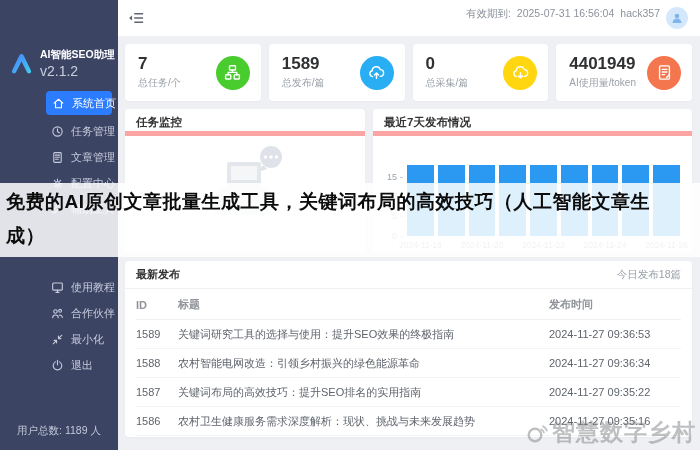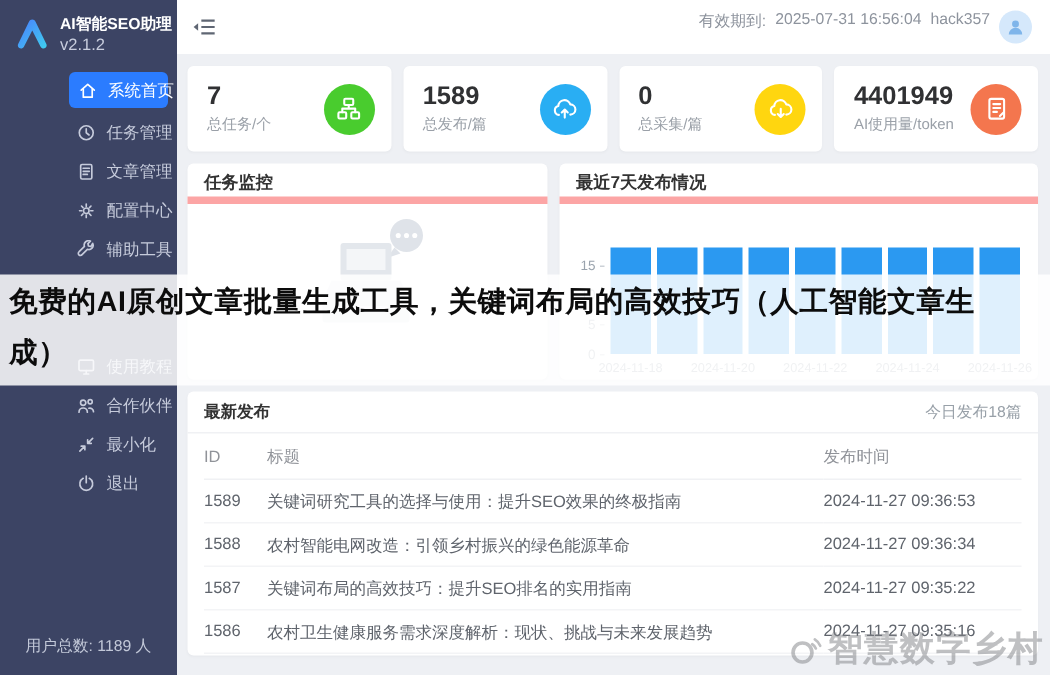--- a/index.html
+++ b/index.html
@@ -6,24 +6,24 @@
   html,body { margin:0; padding:0; }
   body {
     width:700px; height:450px; overflow:hidden; position:relative;
     background:#eef0f4;
     font-family:"Liberation Sans","DejaVu Sans",sans-serif;
   }
   .app { display:flex; width:700px; height:450px; }
 
   
   .sidebar { width:118px; flex-shrink:0; background:#3c4464; display:flex; flex-direction:column; }
-  .logo-row { display:flex; align-items:center; gap:6px; padding:9px 4px 6px 9px; }
+  .logo-row { display:flex; align-items:center; gap:6px; padding:9px 4px 6px 9px;margin-top:39px; }
   .logo-svg { width:25px; height:23px; flex-shrink:0; }
   .logo-title { color:#ffffff; font-size:10.5px; font-weight:bold; white-space:nowrap; }
-  .logo-version { color:#c9cede; font-size:11px; margin-top:1px; }
+  .logo-version { color:#c9cede; font-size:14px; margin-top:1px; }
   .menu { flex:1; padding-top:5px;margin-left:40px; }
   .menu-item { height:26px; display:flex; align-items:center; gap:7px; padding:0 11px;
     color:#c6cbdb; font-size:11px; cursor:pointer; white-space:nowrap; }
   .menu-item .mi { width:13px; height:13px; display:inline-flex; flex-shrink:0; }
   .menu-item .mi svg { width:13px; height:13px; }
   .menu-item.active { background:#2b7cff; color:#fff; border-radius:4px;
     margin:1px 6px 3px 6px; padding:0 6px; height:24px; }
   .menu-item.spacer { pointer-events:none; }
   .sidebar-footer { color:#c2c8d8; font-size:10.5px; text-align:center; padding:0 4px 12px; white-space:nowrap; }
 
@@ -71,21 +71,21 @@
   .xlab { position:absolute; bottom:0; transform:translateX(-50%); font-size:8.5px; color:#9aa3ad; white-space:nowrap; }
 
   
   .table-panel { margin-top:8px; flex:1; display:flex; flex-direction:column; min-height:0; }
   .table-head { display:flex; justify-content:space-between; align-items:center;
     height:28px; padding:0 11px; border-bottom:1px solid #f0f1f4; flex-shrink:0; }
   .table-title { font-size:11px; font-weight:bold; color:#333; }
   .table-badge { font-size:10.5px; color:#98a0a8; }
   .table-wrap { padding:0 11px; overflow:hidden; }
   table { width:100%; border-collapse:collapse; font-size:11px; table-layout:fixed; }
-  th { text-align:left; color:#909399; font-weight:normal; padding:8px 0 7px; border-bottom:1px solid #f0f1f4; }
+  th { text-align:left; color:#909399; font-weight:bold; padding:8px 0 7px; border-bottom:1px solid #f0f1f4; }
   td { color:#5f646c; padding:6.5px 0; border-bottom:1px solid #f3f4f6;
     white-space:nowrap; overflow:hidden; text-overflow:ellipsis; }
   .col-id { width:42px; }
   .col-time { width:132px; }
 
   
   .overlay-banner { position:absolute; left:0; top:183px; width:700px; height:74px;
     background:rgba(255,255,255,0.85); z-index:50; padding:2px 6px 0; }
   .overlay-banner p { margin:0; max-width:676px; font-size:19px; font-weight:bold;
     color:#0c0c0c; line-height:34px; letter-spacing:0.5px; }

